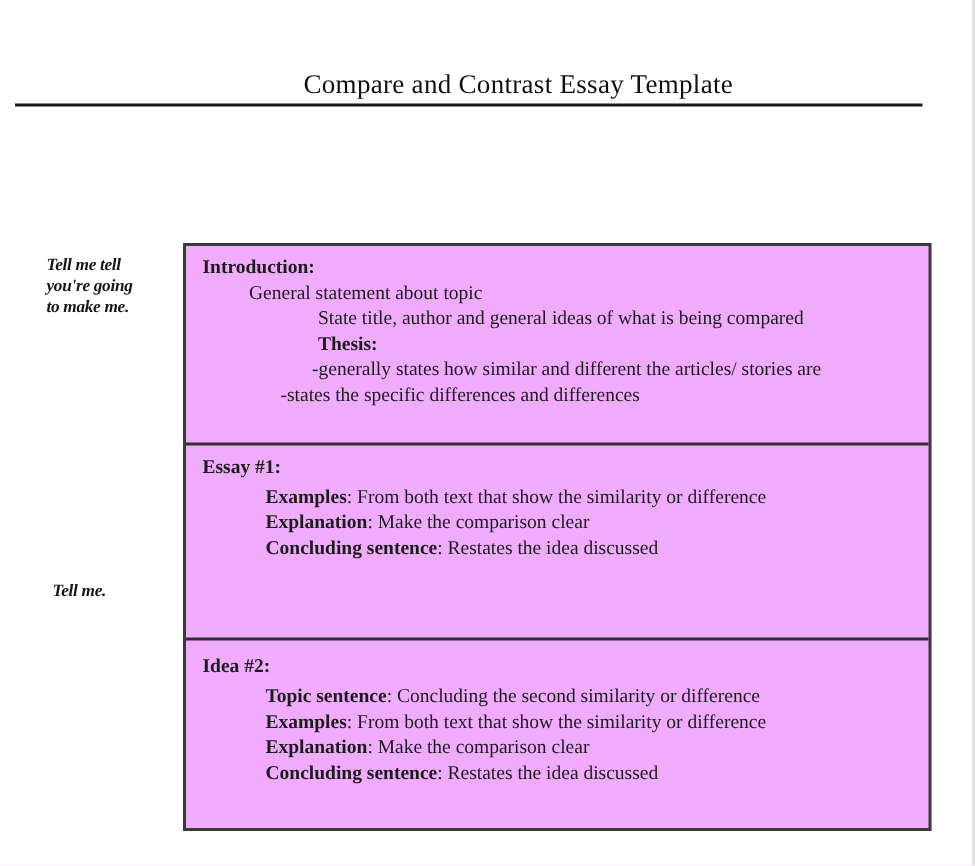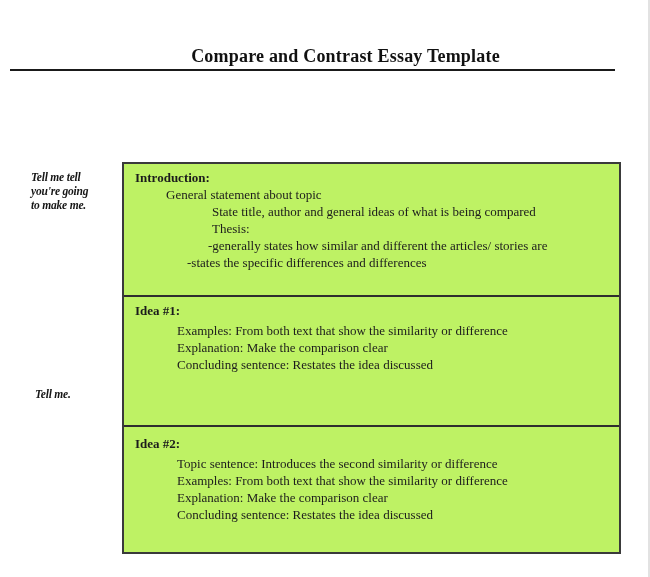--- a/index.html
+++ b/index.html
@@ -21,21 +21,21 @@
     left: 10px;
     top: 45px;
     width: 605px;
     padding-left: 66px;
     padding-bottom: 2px;
     border-bottom: 2px solid #1a1a1a;
     text-align: center;
   }
   .title {
     font-size: 18px;
-    font-weight: bold;
+    font-weight: normal;
     line-height: 22px;
     color: #111111;
     letter-spacing: 0.2px;
   }
 
   
   .margin-note {
     position: absolute;
     font-weight: bold;
     font-style: italic;
@@ -48,33 +48,33 @@
   .note-mid { left: 35px; top: 387px; }
 
   
   .outline-box {
     position: absolute;
     left: 122px;
     top: 162px;
     width: 499px;
     height: 392px;
     border: 2px solid #3a3a3a;
-    background: #bef264;
+    background: #f0abfc;
     display: flex;
     flex-direction: column;
   }
   .sec { padding: 5px 8px 0 11px; font-size: 13px; line-height: 17px; }
   .sec-intro  { height: 133px; border-bottom: 2px solid #2e2e2e; }
   .sec-idea1  { height: 130px; border-bottom: 2px solid #2e2e2e; }
   .sec-idea2  { flex: 1; padding-top: 8px; }
 
   .line { white-space: nowrap; }
   .heading { font-weight: bold; }
   .sec-idea1 .heading, .sec-idea2 .heading { margin-bottom: 3px; }
-  .b { font-weight: normal; text-align: center; }
+  .b { font-weight: bold; text-align: center; }
 
   
   .ind-a { margin-left: 31px; }  
   .ind-b { margin-left: 77px; }  
   .ind-c { margin-left: 73px; }  
   .ind-d { margin-left: 52px; }  
   .ind-e { margin-left: 42px; }  
 </style>
 </head>
 <body>
@@ -98,28 +98,28 @@
     <section class="sec sec-intro">
       <div class="line heading">Introduction:</div>
       <div class="line ind-a">General statement about topic</div>
       <div class="line ind-b">State title, author and general ideas of what is being compared</div>
       <div class="line ind-b"><span class="b">Thesis:</span></div>
       <div class="line ind-c">-generally states how similar and different the articles/ stories are</div>
       <div class="line ind-d">-states the specific differences and differences</div>
     </section>
 
     <section class="sec sec-idea1">
-      <div class="line heading">Idea #1:</div>
+      <div class="line heading">Essay #1:</div>
       <div class="line ind-e"><span class="b">Examples</span><span>: From both text that show the similarity or difference</span></div>
       <div class="line ind-e"><span class="b">Explanation</span><span>: Make the comparison clear</span></div>
       <div class="line ind-e"><span class="b">Concluding sentence</span><span>: Restates the idea discussed</span></div>
     </section>
 
     <section class="sec sec-idea2">
       <div class="line heading">Idea #2:</div>
-      <div class="line ind-e"><span class="b">Topic sentence</span><span>: Introduces the second similarity or difference</span></div>
+      <div class="line ind-e"><span class="b">Topic sentence</span><span>: Concluding the second similarity or difference</span></div>
       <div class="line ind-e"><span class="b">Examples</span><span>: From both text that show the similarity or difference</span></div>
       <div class="line ind-e"><span class="b">Explanation</span><span>: Make the comparison clear</span></div>
       <div class="line ind-e"><span class="b">Concluding sentence</span><span>: Restates the idea discussed</span></div>
     </section>
 
   </div>
 </div>
 
 </body></html>

